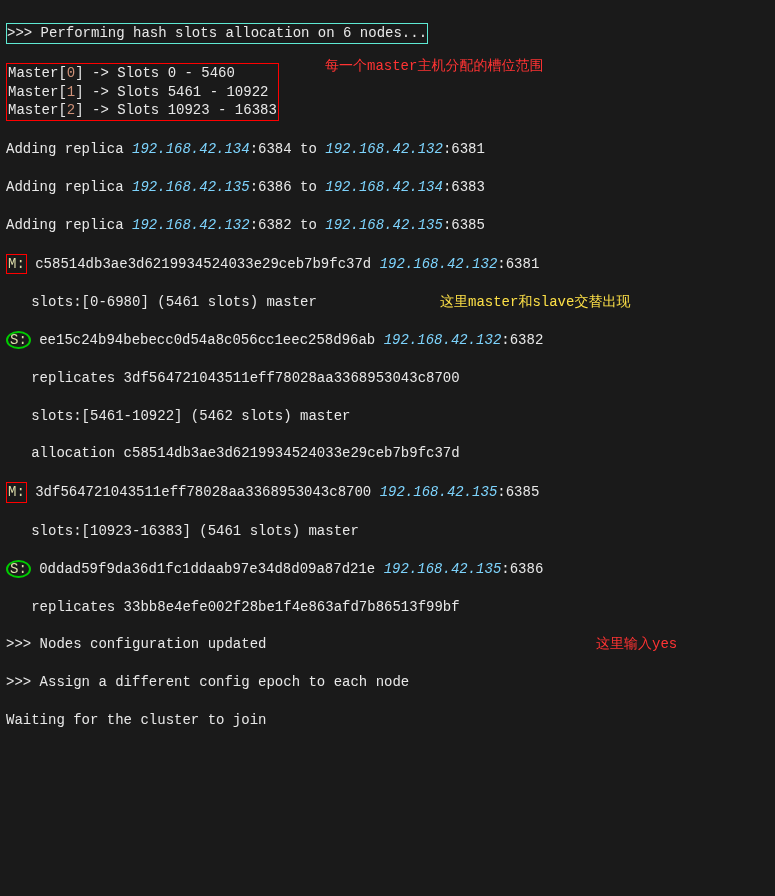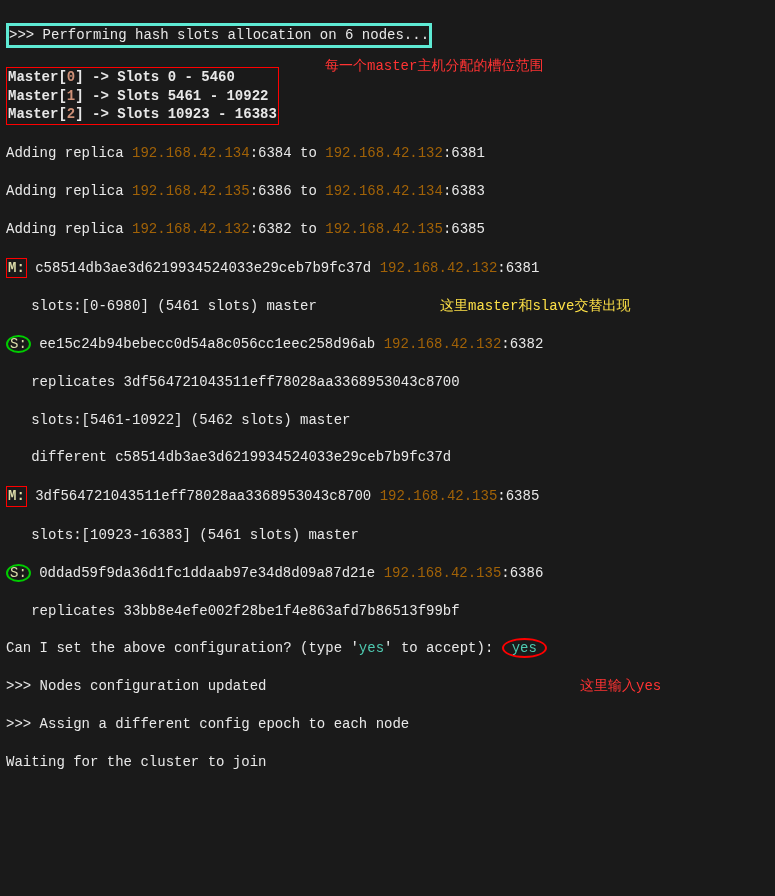--- a/index.html
+++ b/index.html
@@ -11,69 +11,67 @@
     line-height: 1.35;
     color: #e8e8e8;
     width: 775px;
   }
   .terminal {
     padding: 4px 6px;
     white-space: pre;
     position: relative;
   }
   .orange { color: #ce9178; }
-  .magenta { color: #a16207; }
+  .magenta { color: #7dd3fc; font-style: italic; }
   .cyan { color: #4ec9b0; }
   .yellow { color: #dcdcaa; }
   .red-box {
     border: 1px solid #ff0000;
     padding: 0 1px;
     display: inline-block;
-    font-weight: bold;
   }
   .red-ellipse {
     border: 2px solid #ff0000;
     border-radius: 50%;
     padding: 0 8px;
   }
   .green-circle {
     border: 2px solid #00cc00;
     border-radius: 50%;
     padding: 0 2px;
     display: inline-block;
     line-height: 1;
   }
   .annotation-red { color: #ff3333; }
   .annotation-green { color: #fde047; }
   .line { display: block; }
   .abs { position: absolute; }
-  .selbox { border: 3px solid #5eead4; display: inline-block; }
+  .selbox { border: 1px solid #5eead4; display: inline-block; }
 </style>
 </head>
 <body>
 
 <div class="terminal">
 <span class="line"><span class="selbox"><span>&gt;&gt;&gt; Performing hash slots allocation on 6 nodes...</span></span></span>
 <span class="red-box"><span class="line"><span>Master[</span><span class="orange">0</span><span>] -&gt; Slots 0 - 5460</span></span><span class="line"><span>Master[</span><span class="orange">1</span><span>] -&gt; Slots 5461 - 10922</span></span><span class="line" style="display:inline"><span>Master[</span><span class="orange">2</span><span>] -&gt; Slots 10923 - 16383</span></span></span>
 <span class="abs annotation-red" style="top:57px;left:325px">每一个master主机分配的槽位范围</span>
 <span class="line"><span>Adding replica </span><span class="magenta">192.168.42.134</span><span>:6384 to </span><span class="magenta">192.168.42.132</span><span>:6381</span></span>
 <span class="line"><span>Adding replica </span><span class="magenta">192.168.42.135</span><span>:6386 to </span><span class="magenta">192.168.42.134</span><span>:6383</span></span>
 <span class="line"><span>Adding replica </span><span class="magenta">192.168.42.132</span><span>:6382 to </span><span class="magenta">192.168.42.135</span><span>:6385</span></span>
 <span class="line"><span class="red-box"><span class="yellow">M:</span></span><span> c58514db3ae3d6219934524033e29ceb7b9fc37d </span><span class="magenta">192.168.42.132</span><span>:6381</span></span>
 <span class="line"><span>   slots:[0-6980] (5461 slots) master</span><span class="abs annotation-green" style="left:440px">这里master和slave交替出现</span></span>
 <span class="line"><span class="green-circle"><span class="yellow">S:</span></span><span> ee15c24b94bebecc0d54a8c056cc1eec258d96ab </span><span class="magenta">192.168.42.132</span><span>:6382</span></span>
 <span class="line">   replicates 3df564721043511eff78028aa3368953043c8700</span>
 <span class="line">   slots:[5461-10922] (5462 slots) master</span>
-<span class="line">   different c58514db3ae3d6219934524033e29ceb7b9fc37d</span>
+<span class="line">   allocation c58514db3ae3d6219934524033e29ceb7b9fc37d</span>
 <span class="line"><span class="red-box"><span class="yellow">M:</span></span><span> 3df564721043511eff78028aa3368953043c8700 </span><span class="magenta">192.168.42.135</span><span>:6385</span></span>
 <span class="line">   slots:[10923-16383] (5461 slots) master</span>
 <span class="line"><span class="green-circle"><span class="yellow">S:</span></span><span> 0ddad59f9da36d1fc1ddaab97e34d8d09a87d21e </span><span class="magenta">192.168.42.135</span><span>:6386</span></span>
 <span class="line">   replicates 33bb8e4efe002f28be1f4e863afd7b86513f99bf</span>
-<span class="line"><span>Can I set the above configuration? (type '</span><span class="cyan">yes</span><span>' to accept): </span><span class="red-ellipse"><span class="cyan">yes</span></span></span>
-<span class="line"><span>&gt;&gt;&gt; Nodes configuration updated</span><span class="abs annotation-red" style="left:580px">这里输入yes</span></span>
+<span class="line"><span>&gt;&gt;&gt; Nodes configuration updated</span><span class="abs annotation-red" style="left:596px">这里输入yes</span></span>
 <span class="line">&gt;&gt;&gt; Assign a different config epoch to each node</span>
 <span class="line">Waiting for the cluster to join</span>
 <span class="line"></span>
 
 
 
 
 
 
 

